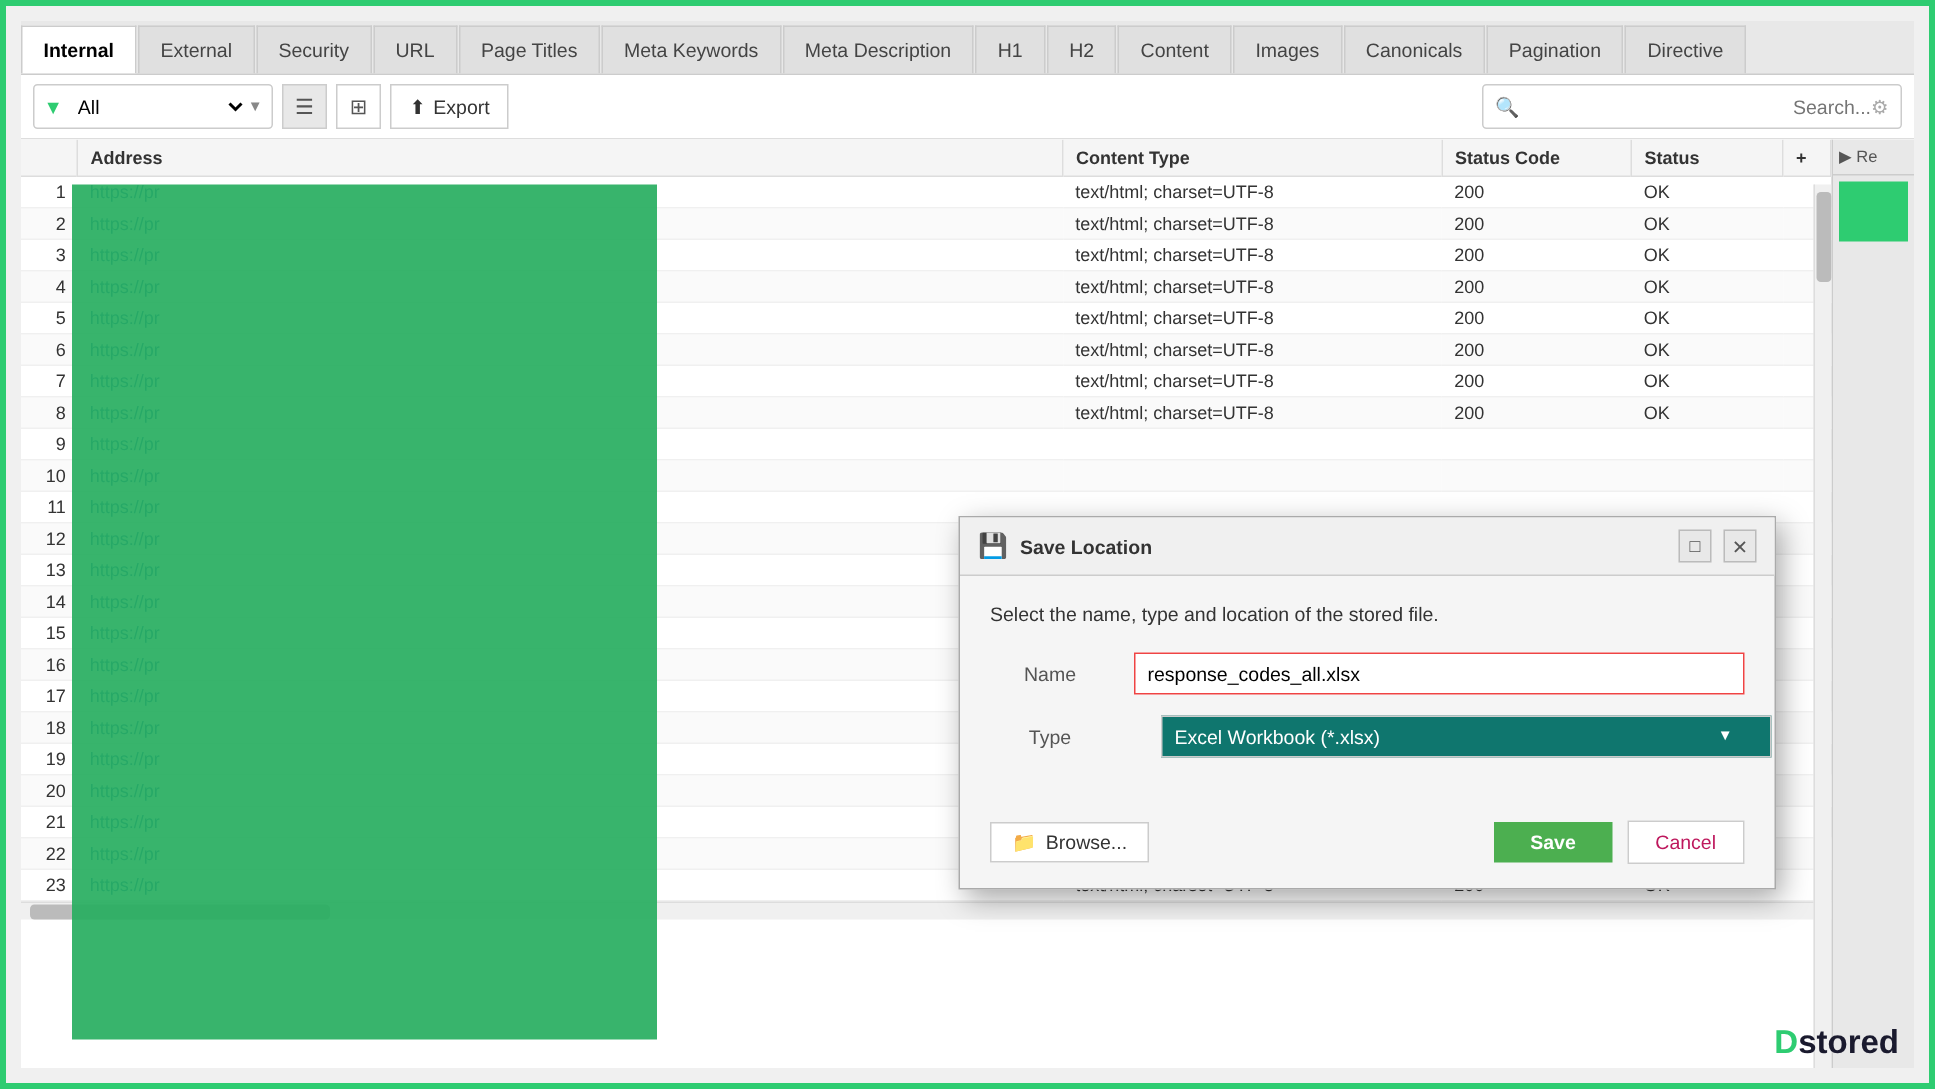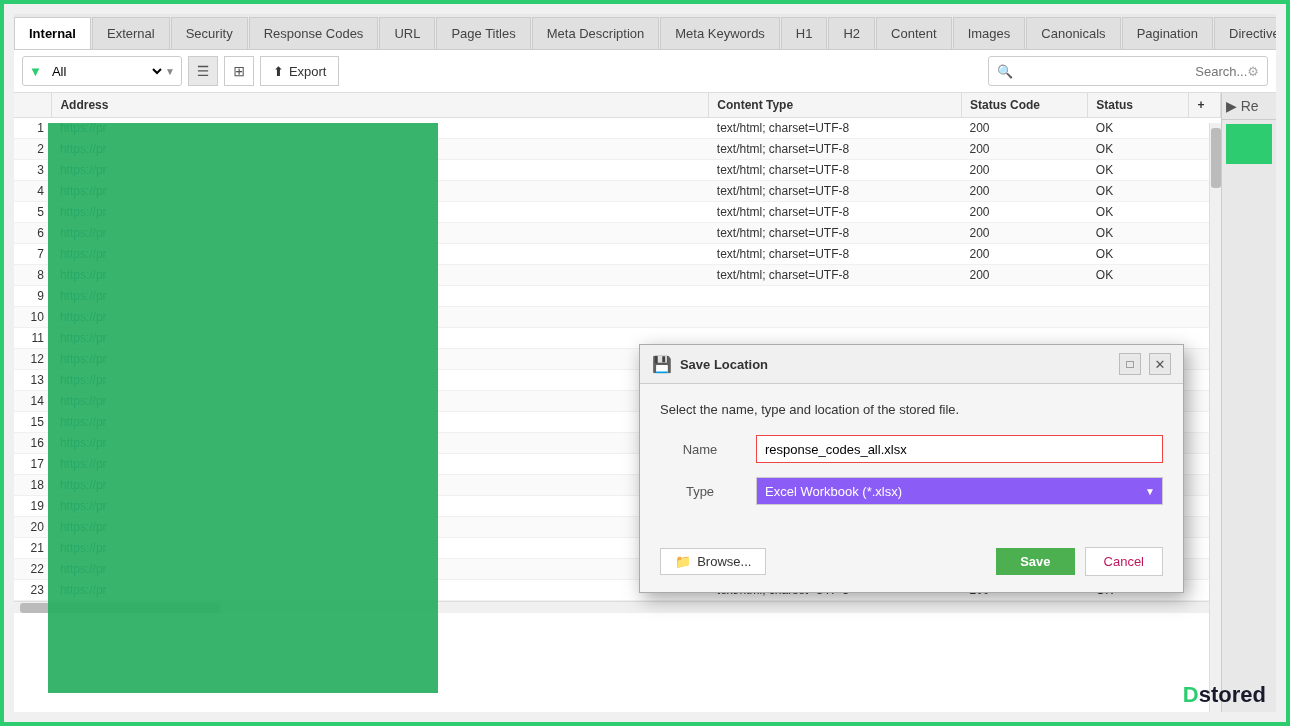--- a/index.html
+++ b/index.html
@@ -226,21 +226,21 @@
     .right-panel {
       width: 55px;
       background: #e8e8e8;
       border-left: 1px solid #ccc;
       display: flex;
       flex-direction: column;
     }
 
     .right-panel-header {
       padding: 5px 4px;
-      font-size: 14px;
+      font-size: 11px;
       color: #555;
       border-bottom: 1px solid #ccc;
       display: flex;
       align-items: center;
       gap: 2px;
       cursor: pointer;
     }
 
     .green-bar {
       background: #2ecc71;
@@ -393,25 +393,26 @@
       flex: 1;
       position: relative;
     }
 
     .modal-select {
       width: 100%;
       height: 28px;
       border: 1px solid #ccc;
       padding: 3px 8px;
       font-size: 13px;
-      background: #8b5cf6;
+      background: #0f766e;
       color: #fff;
       outline: none;
       appearance: none;
       cursor: pointer;
+      margin-left: 18px;
     }
 
     .modal-select-arrow {
       position: absolute;
       right: 8px;
       top: 50%;
       transform: translateY(-50%);
       font-size: 10px;
       color: #fff;
       pointer-events: none;
@@ -476,25 +477,24 @@
   </style>
 </head>
 <body>
 
 <div class="app-container">
 
   <div class="tab-bar">
     <div class="tab active">Internal</div>
     <div class="tab">External</div>
     <div class="tab">Security</div>
-    <div class="tab">Response Codes</div>
     <div class="tab">URL</div>
     <div class="tab">Page Titles</div>
+    <div class="tab">Meta Keywords</div>
     <div class="tab">Meta Description</div>
-    <div class="tab">Meta Keywords</div>
     <div class="tab">H1</div>
     <div class="tab">H2</div>
     <div class="tab">Content</div>
     <div class="tab">Images</div>
     <div class="tab">Canonicals</div>
     <div class="tab">Pagination</div>
     <div class="tab">Directive</div>
 
   </div>
 

